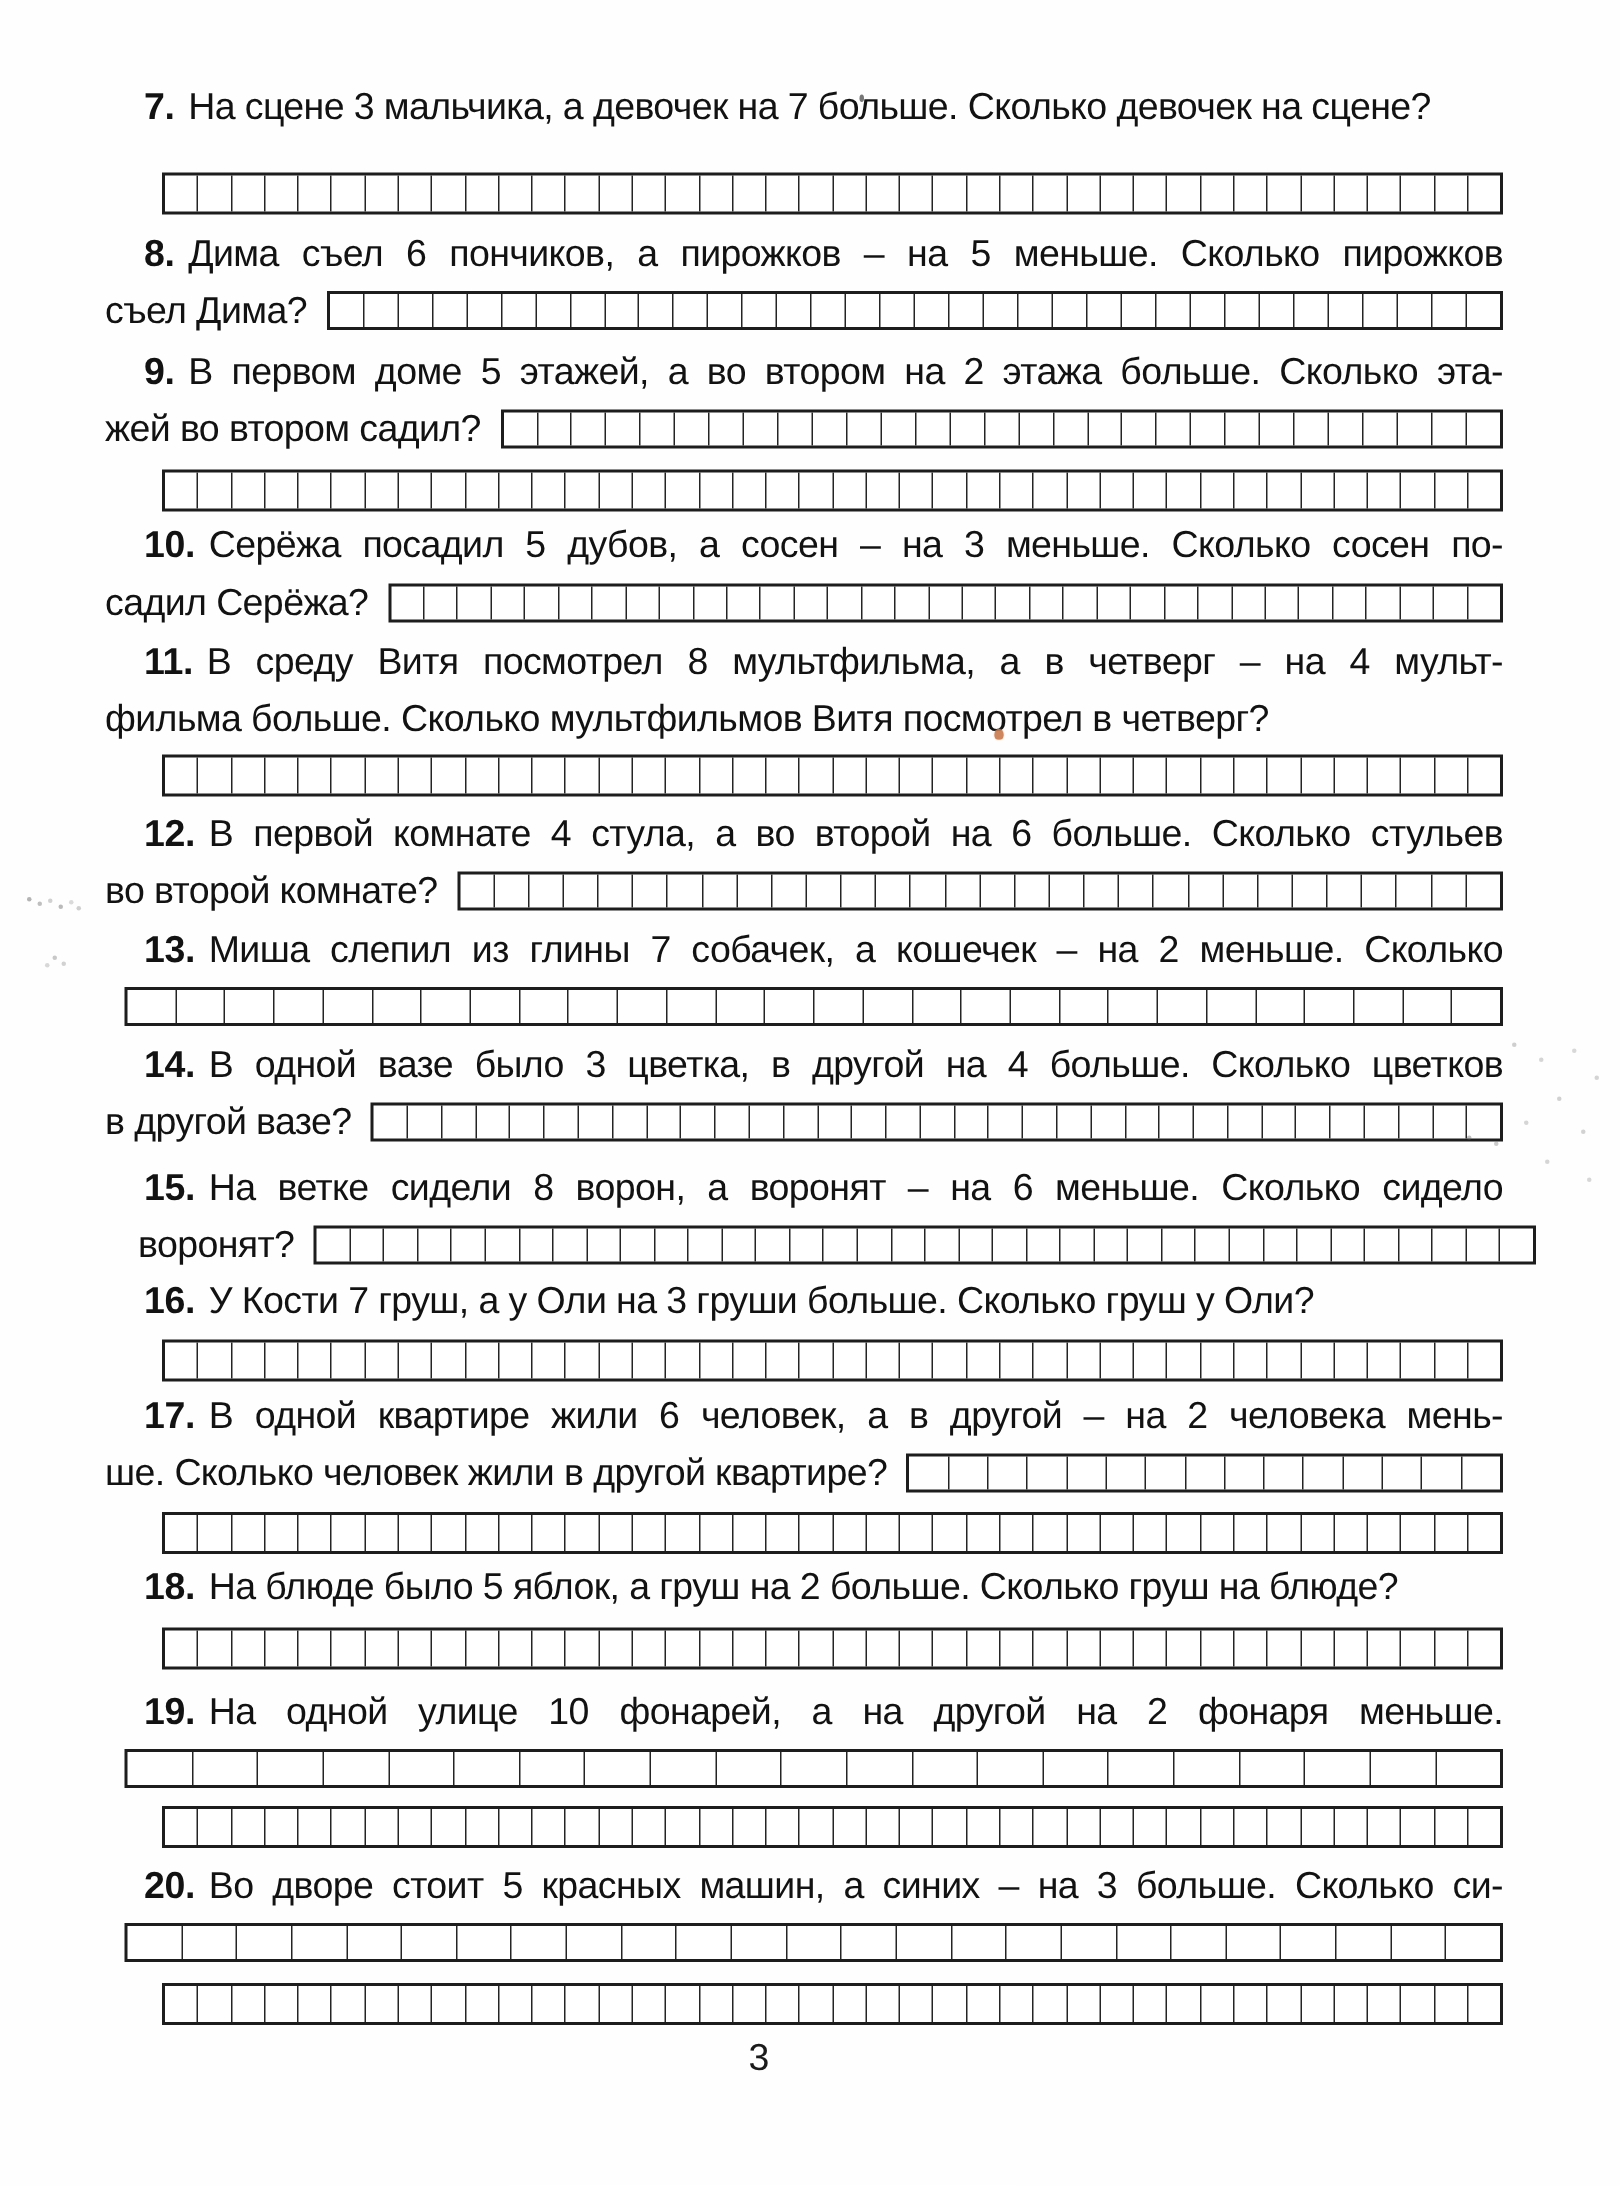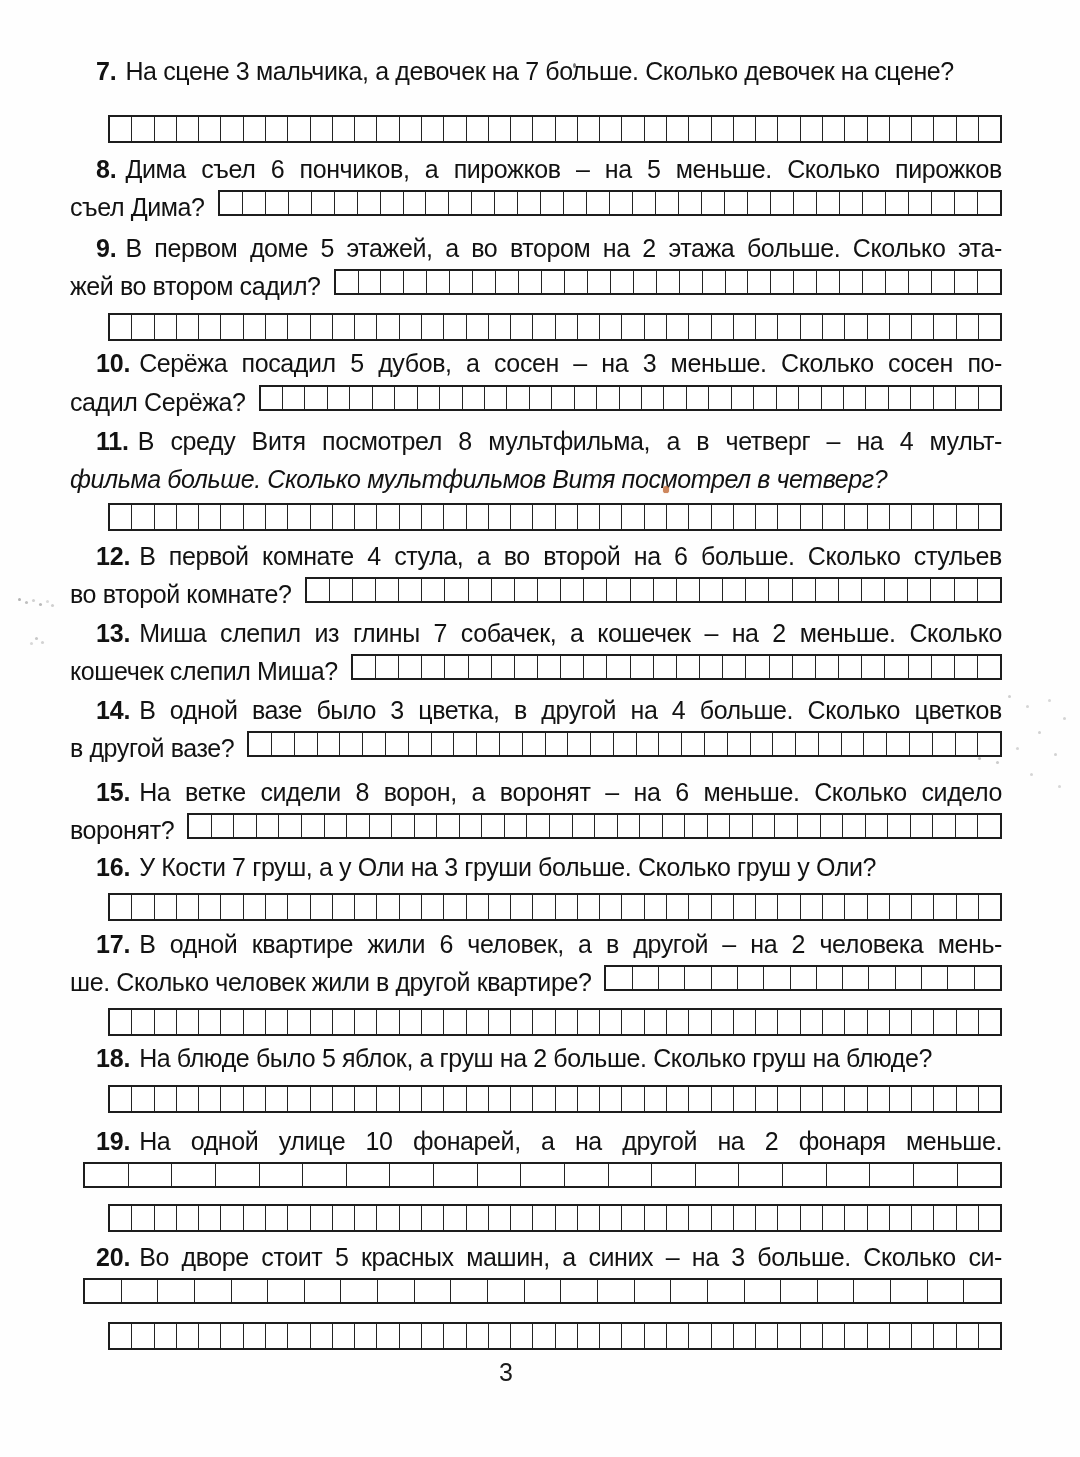--- a/index.html
+++ b/index.html
@@ -18,21 +18,21 @@
     width: 932px;
     height: 34px;
     line-height: 34px;
     font-size: 25px;
     letter-spacing: -0.4px;
     white-space: normal;
   }
   .l1 { text-indent: 26px; }
   .just { text-align: justify; text-align-last: justify; }
   .num { font-weight: 700; margin-right: 9px; letter-spacing: -0.2px; }
-  .l2flex { display: flex; }
+  .l2flex { display: flex; align-items: center; }
   .l2flex .t { white-space: nowrap; flex: 0 0 auto; }
   .grid {
     box-sizing: border-box;
     display: flex;
     border: 2px solid #1d1d1d;
     background: #fff;
   }
   .grid .cell {
     flex: 1 1 0;
     border-left: 1.5px solid #242424;
@@ -273,21 +273,21 @@
           <div class="cell"></div>
           <div class="cell"></div>
           <div class="cell"></div>
           <div class="cell"></div>
           <div class="cell"></div>
           <div class="cell"></div>
           <div class="cell"></div>
         </div>
       </div>
       <div class="line l1 just" style="top: 424px;"><b class="num">11.</b><span>В среду Витя посмотрел 8 мультфильма, а в четверг – на 4 мульт-</span></div>
-      <div class="line" style="top: 462px; font-style: italic;"><span class="t">фильма больше. Сколько мультфильмов Витя посмотрел в четверг?</span></div>
+      <div class="line" style="top: 462px;"><span class="t">фильма больше. Сколько мультфильмов Витя посмотрел в четверг?</span></div>
       <div class="grid full-grid" style="top: 503px;">
         <div class="cell"></div>
         <div class="cell"></div>
         <div class="cell"></div>
         <div class="cell"></div>
         <div class="cell"></div>
         <div class="cell"></div>
         <div class="cell"></div>
         <div class="cell"></div>
         <div class="cell"></div>
@@ -354,21 +354,20 @@
           <div class="cell"></div>
           <div class="cell"></div>
           <div class="cell"></div>
           <div class="cell"></div>
           <div class="cell"></div>
           <div class="cell"></div>
         </div>
       </div>
       <div class="line l1 just" style="top: 616px;"><b class="num">13.</b><span>Миша слепил из глины 7 собачек, а кошечек – на 2 меньше. Сколько</span></div>
       <div class="line l2flex" style="top: 654px;">
-        <span class="t">кошечек слепил Миша?</span>
         <div class="grid inline-grid">
           <div class="cell"></div>
           <div class="cell"></div>
           <div class="cell"></div>
           <div class="cell"></div>
           <div class="cell"></div>
           <div class="cell"></div>
           <div class="cell"></div>
           <div class="cell"></div>
           <div class="cell"></div>
@@ -426,21 +425,21 @@
           <div class="cell"></div>
           <div class="cell"></div>
           <div class="cell"></div>
           <div class="cell"></div>
           <div class="cell"></div>
           <div class="cell"></div>
           <div class="cell"></div>
         </div>
       </div>
       <div class="line l1 just" style="top: 775px;"><b class="num">15.</b><span>На ветке сидели 8 ворон, а воронят – на 6 меньше. Сколько сидело</span></div>
-      <div class="line l2flex" style="top: 813px;">
+      <div class="line l2flex" style="top: 813px; margin-left: 22px;">
         <span class="t">воронят?</span>
         <div class="grid inline-grid">
           <div class="cell"></div>
           <div class="cell"></div>
           <div class="cell"></div>
           <div class="cell"></div>
           <div class="cell"></div>
           <div class="cell"></div>
           <div class="cell"></div>
           <div class="cell"></div>

